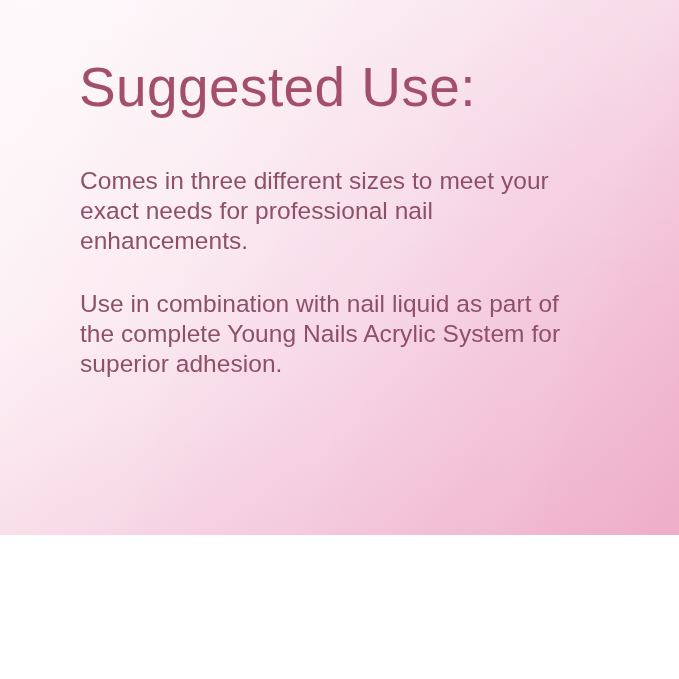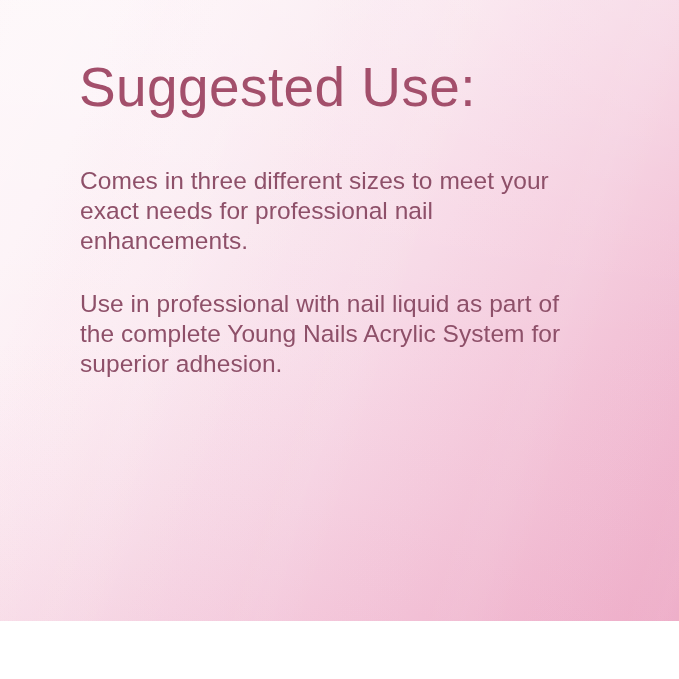--- a/index.html
+++ b/index.html
@@ -4,21 +4,21 @@
 <style>
   html, body {
     margin: 0;
     padding: 0;
     background: #ffffff;
   }
 
   #canvas {
     position: relative;
     width: 679px;
-    height: 621px;
+    height: 535px;
     overflow: hidden;
     background-color: #fbe4ec;
     font-family: "Liberation Sans", "DejaVu Sans", sans-serif;
     -webkit-font-smoothing: antialiased;
   }
 
   
   .bg-base {
     position: absolute;
     inset: 0;
@@ -131,17 +131,17 @@
   <div class="bg-vert"></div>
   <div class="bg-wedge"></div>
   <div class="bg-streaks"></div>
 
   <div class="content">
 
     <h1 class="heading">Suggested Use:</h1>
 
     <div class="body-block">
       <p class="para">Comes in three different sizes to meet your exact needs for professional nail enhancements.</p>
-      <p class="para">Use in professional with nail liquid as part of the complete Young Nails Acrylic System for superior adhesion.</p>
+      <p class="para">Use in combination with nail liquid as part of the complete Young Nails Acrylic System for superior adhesion.</p>
     </div>
 
   </div>
 </div>
 
 </body></html>

